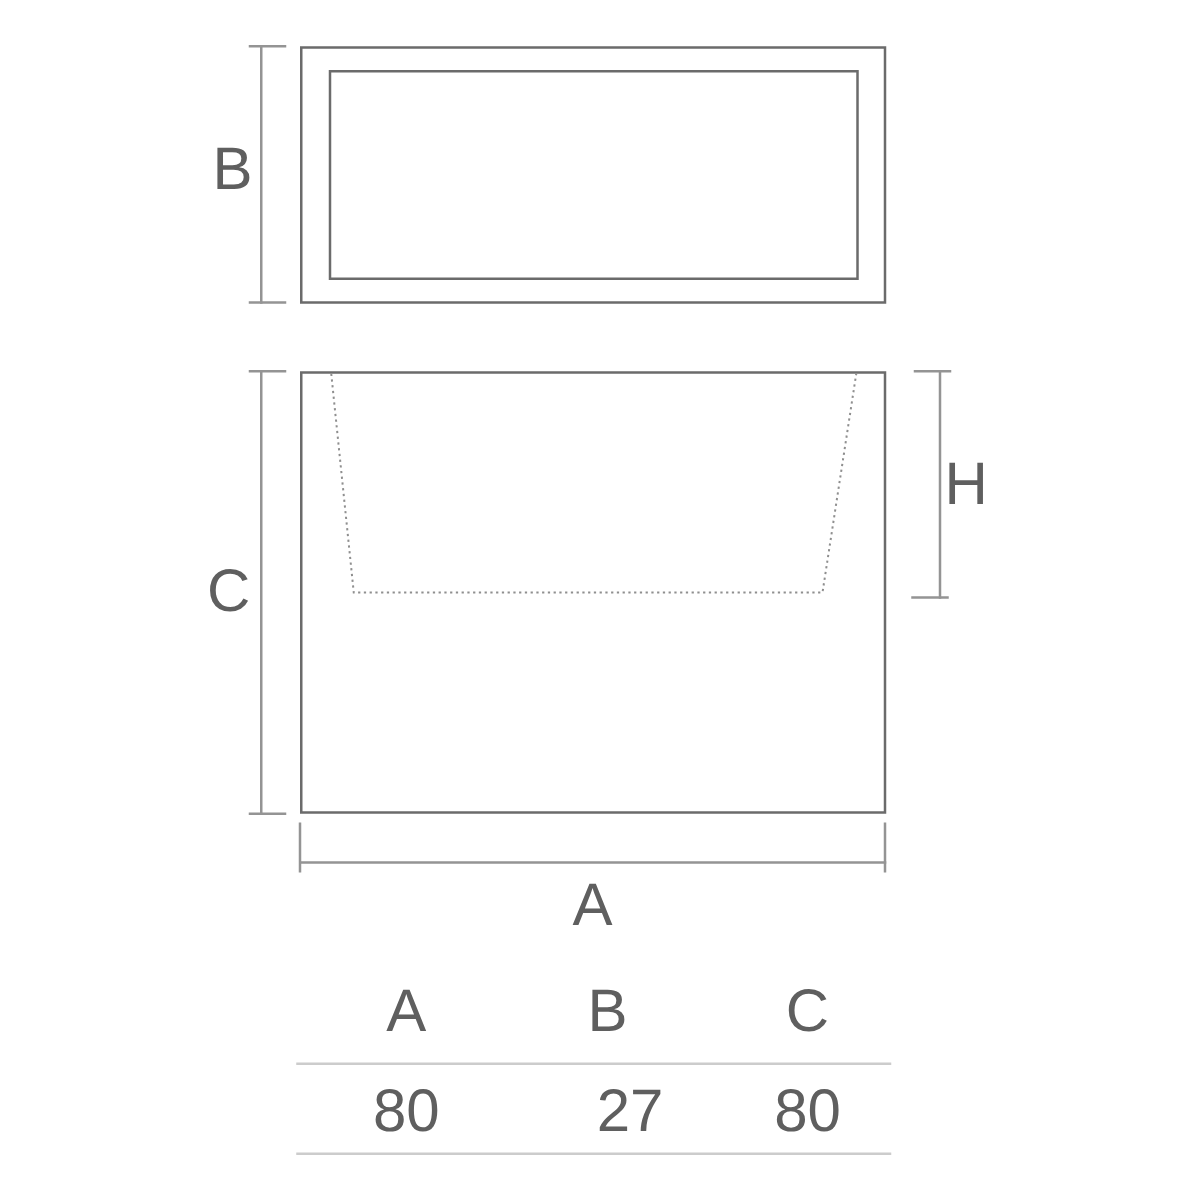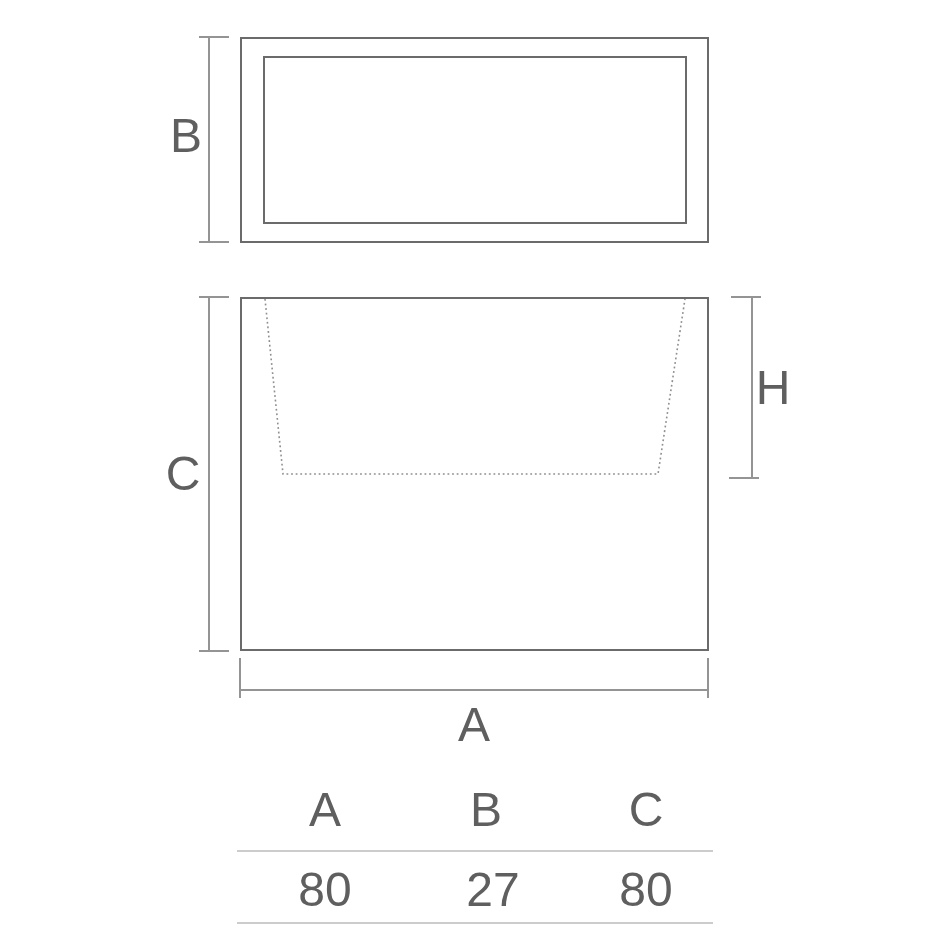--- a/index.html
+++ b/index.html
@@ -116,19 +116,19 @@
   <div class="dim-label" style="left:474px; top:725px;">A</div>
 
   <div>
     <div class="table-text" style="left:325px; top:810px;">A</div>
     <div class="table-text" style="left:486px; top:810px;">B</div>
     <div class="table-text" style="left:646px; top:810px;">C</div>
 
     <div class="table-rule" style="top:850px;"></div>
 
     <div class="table-text" style="left:325px; top:890px;">80</div>
-    <div class="table-text" style="left:493px; top:890px;">27</div>
+    <div class="table-text" style="left:504px; top:890px;">27</div>
     <div class="table-text" style="left:646px; top:890px;">80</div>
 
     <div class="table-rule" style="top:922px;"></div>
   </div>
 
 </div>
 
 </body></html>

